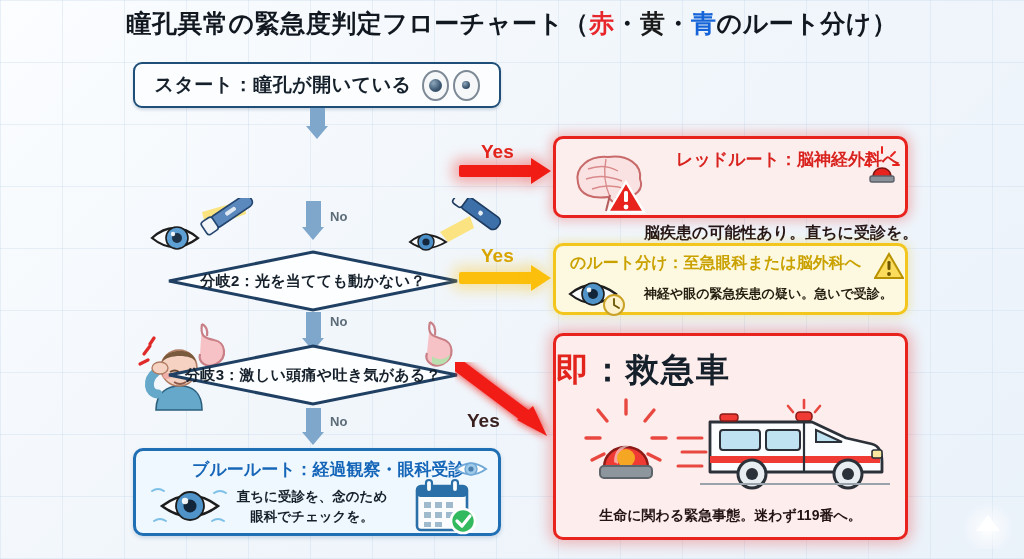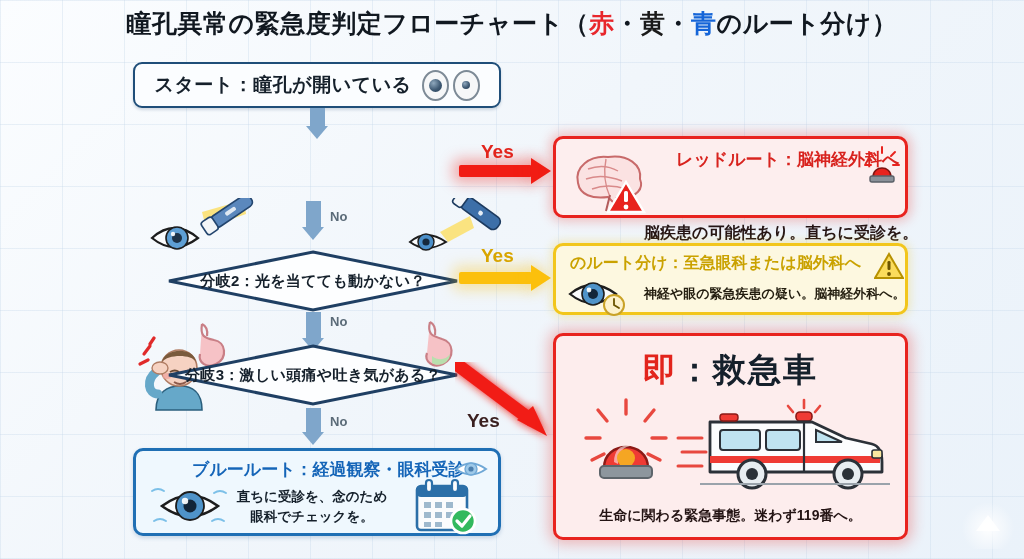--- a/index.html
+++ b/index.html
@@ -92,21 +92,21 @@
     box-shadow:0 0 10px 2px rgba(242,198,28,.28);
   }
   .yellowbox .head{position:absolute;left:14px;top:7px;font-size:16px;font-weight:bold;color:#caa200;white-space:nowrap;}
   .yellowbox .sub{position:absolute;left:88px;top:39px;font-size:13px;font-weight:bold;color:#241e10;white-space:nowrap;}
 
   .ambubox{
     left:553px;top:333px;width:355px;height:207px;
     background:#fdeded;border:3px solid #e8231e;
     box-shadow:0 0 14px 4px rgba(232,35,30,.3);
   }
-  .ambubox .head{position:absolute;left:0;top:12px;width:100%;text-align:center;font-size:33px;font-weight:bold;color:#15202b;letter-spacing:2px;}
+  .ambubox .head{position:absolute;left:0;top:12px;width:100%;font-size:33px;font-weight:bold;color:#15202b;letter-spacing:2px;}
   .ambubox .head em{font-style:normal;color:#e2241c;}
   .ambubox .sub{position:absolute;left:0;bottom:12px;width:100%;text-align:center;font-size:14px;font-weight:bold;color:#241414;}
 
   .bluebox{
     left:133px;top:448px;width:368px;height:88px;
     background:#eff8fe;border:3px solid #1f6fb4;
     box-shadow:0 2px 4px rgba(30,80,140,.2);
   }
   .bluebox .head{position:absolute;left:56px;top:7px;font-size:17px;font-weight:bold;color:#1565b8;white-space:nowrap;}
   .bluebox .sub{position:absolute;left:76px;top:36px;width:200px;text-align:center;font-size:13.5px;font-weight:bold;color:#15202b;line-height:1.45;}
@@ -233,21 +233,21 @@
   <div class="yeslabel yes-yel" style="left:481px;top:245px;">Yes</div>
 
   <div class="downarrow" style="left:302px;top:312px;">
     <div class="shaft" style="height:26px;"></div>
     <div class="head"></div>
   </div>
   <div class="nolabel" style="left:330px;top:314px;">No</div>
 
   <div class="rbox yellowbox">
     <div class="head">のルート分け：至急眼科または脳外科へ</div>
-    <div class="sub">神経や眼の緊急疾患の疑い。脳神経外科へ。</div>
+    <div class="sub">神経や眼の緊急疾患の疑い。急いで受診。</div>
     <div class="ico" style="left:318px;top:6px;width:30px;height:28px;">
       <svg width="30" height="28" viewBox="0 0 30 28">
         <polygon points="15,2 29,26 1,26" fill="#fbdc5c" stroke="#b79100" stroke-width="2"></polygon>
         <rect x="13.5" y="9" width="3" height="9" rx="1.3" fill="#6b5400"></rect>
         <circle cx="15" cy="22" r="1.9" fill="#6b5400"></circle>
       </svg>
     </div>
     <div class="ico" style="left:10px;top:28px;width:72px;height:42px;">
       <svg width="72" height="42" viewBox="0 0 72 42">
         <path d="M4 20 Q26 2 50 20 Q26 38 4 20 Z" fill="#fbfcfd" stroke="#1d1d1d" stroke-width="2.2"></path>

